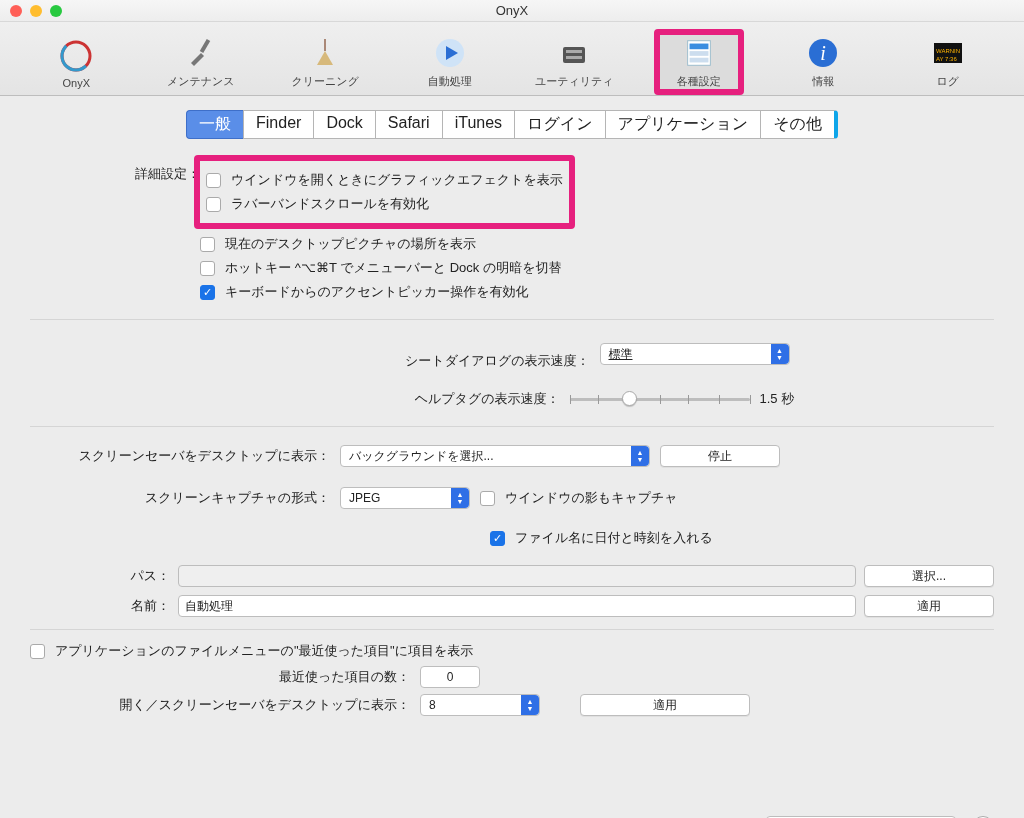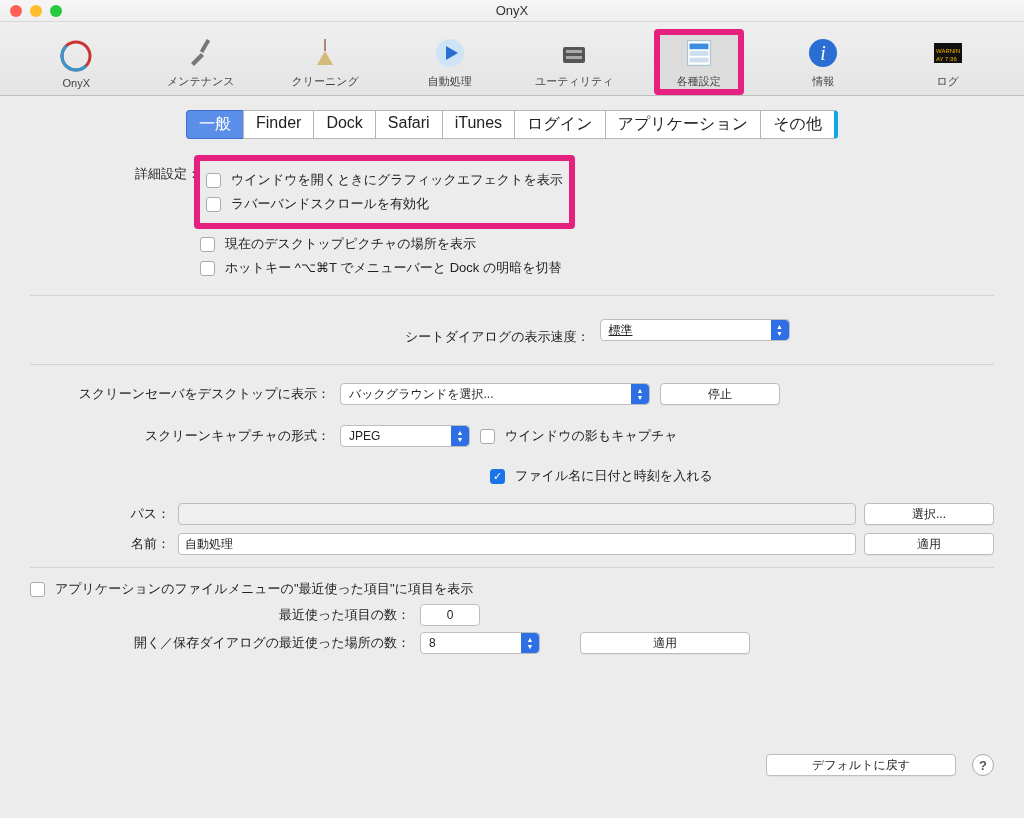--- a/index.html
+++ b/index.html
@@ -205,33 +205,52 @@
           </div>
         </div>
         <div class="row">
           <span class="check"></span>
           <span>現在のデスクトップピクチャの場所を表示</span>
         </div>
         <div class="row">
           <span class="check"></span>
           <span>ホットキー ^⌥⌘T でメニューバーと Dock の明暗を切替</span>
         </div>
+        <div class="row">
+          <span class="check on"></span>
+          <span>キーボードからのアクセントピッカー操作を有効化</span>
+        </div>
       </div>
     </div>
 
     <hr class="divider">
 
     <div style="display:flex; flex-direction:column; gap:8px; align-items:center;">
       <div class="row" style="justify-content:center; width:100%;">
         <span style="width:355px; text-align:right;margin-top:14px;">シートダイアログの表示速度：</span>
         <div class="popup" style="width:190px;text-decoration:underline;">
           <span>標準</span>
             <span class="cap"></span>
         </div>
       </div>
+      <div class="row" style="justify-content:center; width:100%;">
+        <span style="width:355px; text-align:right;">ヘルプタグの表示速度：</span>
+        <div class="slider">
+          <div class="track"></div>
+          <div class="tick" style="left:0%"></div>
+            <div class="tick" style="left:16%"></div>
+            <div class="tick" style="left:33%"></div>
+            <div class="tick" style="left:50%"></div>
+            <div class="tick" style="left:66%"></div>
+            <div class="tick" style="left:83%"></div>
+            <div class="tick" style="left:100%"></div>
+          <div class="thumb" style="left:calc(33% - 7px);"></div>
+        </div>
+        <span style="width:60px;">1.5 秒</span>
+      </div>
     </div>
 
     <hr class="divider">
 
     <div class="section-grid">
       <div class="lbl">スクリーンセーバをデスクトップに表示：</div>
       <div class="row">
         <div class="popup" style="width:310px;">
           <span>バックグラウンドを選択...</span>
             <span class="cap"></span>
@@ -281,21 +300,21 @@
       <span class="check"></span>
       <span>アプリケーションのファイルメニューの"最近使った項目"に項目を表示</span>
     </div>
     <div class="row" style="justify-content:flex-start; padding-left:120px;">
       <span style="width:260px; text-align:right;">最近使った項目の数：</span>
       <div class="txt num">
           <span style="width:100%; text-align:center;">0</span>
         </div>
     </div>
     <div class="row" style="justify-content:flex-start; padding-left:50px;">
-      <span style="width:330px; text-align:right;">開く／保存ダイアログの最近使った場所の数：</span>
+      <span style="width:330px; text-align:right;">開く／スクリーンセーバをデスクトップに表示：</span>
       <div class="popup" style="width:70px;">
         <span>8</span>
           <span class="cap"></span>
       </div>
       <div style="width:20px;"></div>
       <div class="btn" style="width:170px;">
           <span>適用</span>
         </div>
     </div>
 

